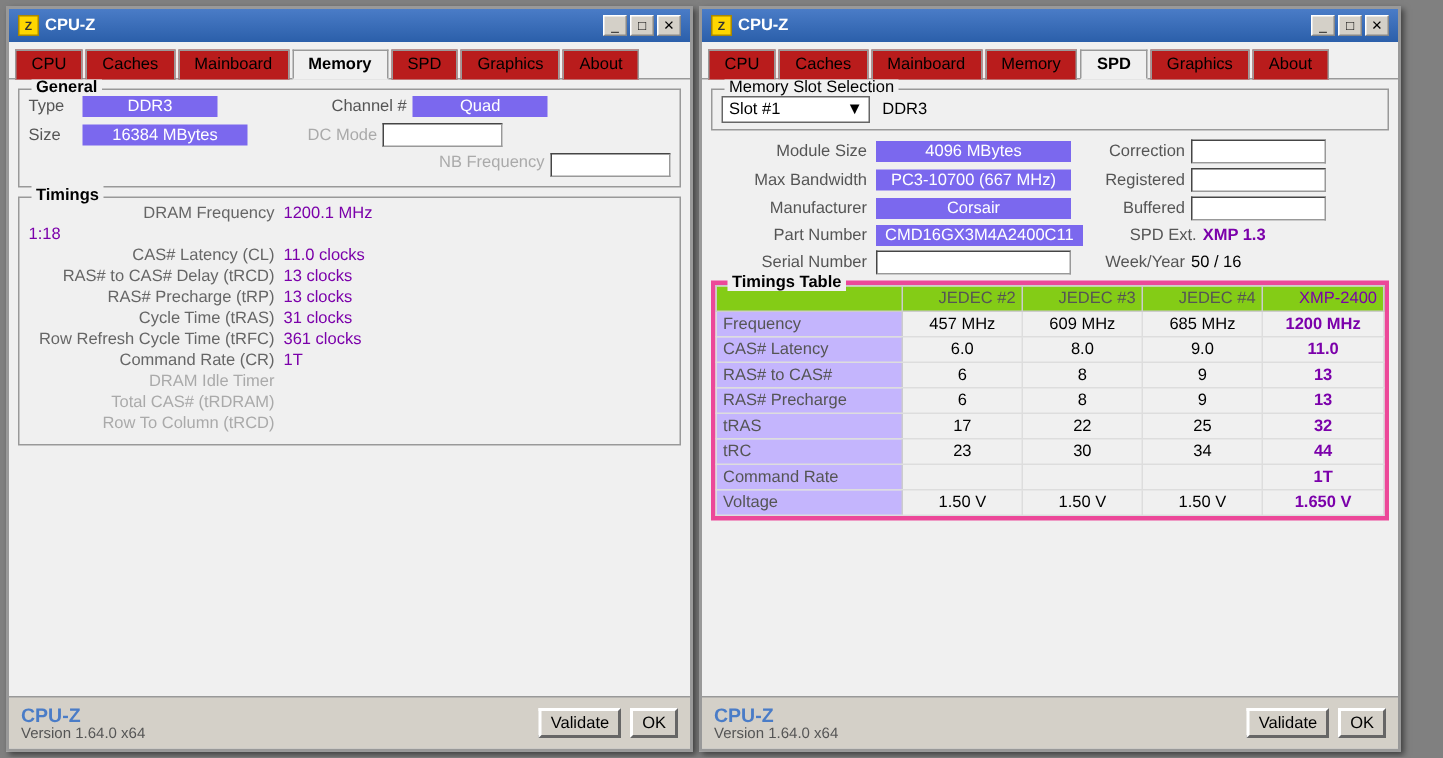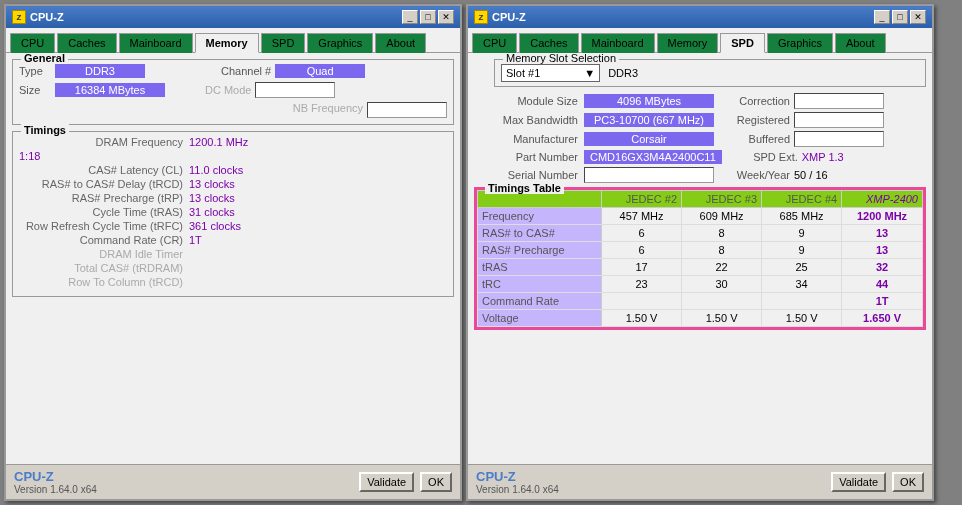--- a/index.html
+++ b/index.html
@@ -87,21 +87,21 @@
       background: #f0f0f0;
       display: flex;
       padding: 4px 4px 0 4px;
       border-bottom: 1px solid #999;
     }
 
     .tab {
       padding: 3px 10px;
       border: 1px solid #999;
       border-bottom: none;
-      background: #15803d;
+      background: #b91c1c;
       cursor: pointer;
       margin-right: 2px;
       font-size: 11px;
       color: #000;
       position: relative;
       top: 1px;
     }
 
     .tab.active {
       background: #f0f0f0;
@@ -226,21 +226,20 @@
 
     
     .slot-selection {
       display: flex;
       align-items: center;
       gap: 8px;
       padding: 4px 6px;
       border: 1px solid #999;
       margin-bottom: 6px;
       position: relative;
-      margin-left: 20px;
     }
 
     .slot-label {
       font-size: 11px;
       position: absolute;
       top: -8px;
       left: 8px;
       background: #f0f0f0;
       padding: 0 3px;
     }
@@ -534,51 +533,58 @@
       <div class="spd-row">
         <span class="spd-label">Manufacturer</span>
         <div class="spd-value-box">Corsair</div>
         <span class="spd-right-label">Buffered</span>
         <div class="spd-value-empty"></div>
       </div>
       <div class="spd-row">
         <span class="spd-label">Part Number</span>
         <div class="spd-value-box">CMD16GX3M4A2400C11</div>
         <span class="spd-right-label">SPD Ext.</span>
-        <span class="spd-right-value" style="color:#7b00aa; font-weight:normal;">XMP 1.3</span>
+        <span class="spd-right-value" style="color:#7b00aa; font-weight:bold;">XMP 1.3</span>
       </div>
       <div class="spd-row">
         <span class="spd-label">Serial Number</span>
         <div class="spd-value-empty" style="min-width:130px;"></div>
         <span class="spd-right-label">Week/Year</span>
         <span class="spd-right-value">50 / 16</span>
       </div>
     </div>
 
     <div class="timings-table-container">
       <span class="timings-table-label">Timings Table</span>
       <table>
         <thead>
           <tr>
             <th></th>
             <th>JEDEC #2</th>
             <th>JEDEC #3</th>
             <th>JEDEC #4</th>
-            <th style="color:#7b00aa;font-style:italic;">XMP-2400</th>
+            <th style="color:#7b00aa;">XMP-2400</th>
           </tr>
         </thead>
         <tbody>
           <tr>
             <td class="row-label">Frequency</td>
             <td>457 MHz</td>
             <td>609 MHz</td>
             <td>685 MHz</td>
             <td class="purple-val">1200 MHz</td>
           </tr>
           <tr>
+            <td class="row-label">CAS# Latency</td>
+            <td>6.0</td>
+            <td>8.0</td>
+            <td>9.0</td>
+            <td class="purple-val">11.0</td>
+          </tr>
+          <tr>
             <td class="row-label">RAS# to CAS#</td>
             <td>6</td>
             <td>8</td>
             <td>9</td>
             <td class="purple-val">13</td>
           </tr>
           <tr>
             <td class="row-label">RAS# Precharge</td>
             <td>6</td>
             <td>8</td>

